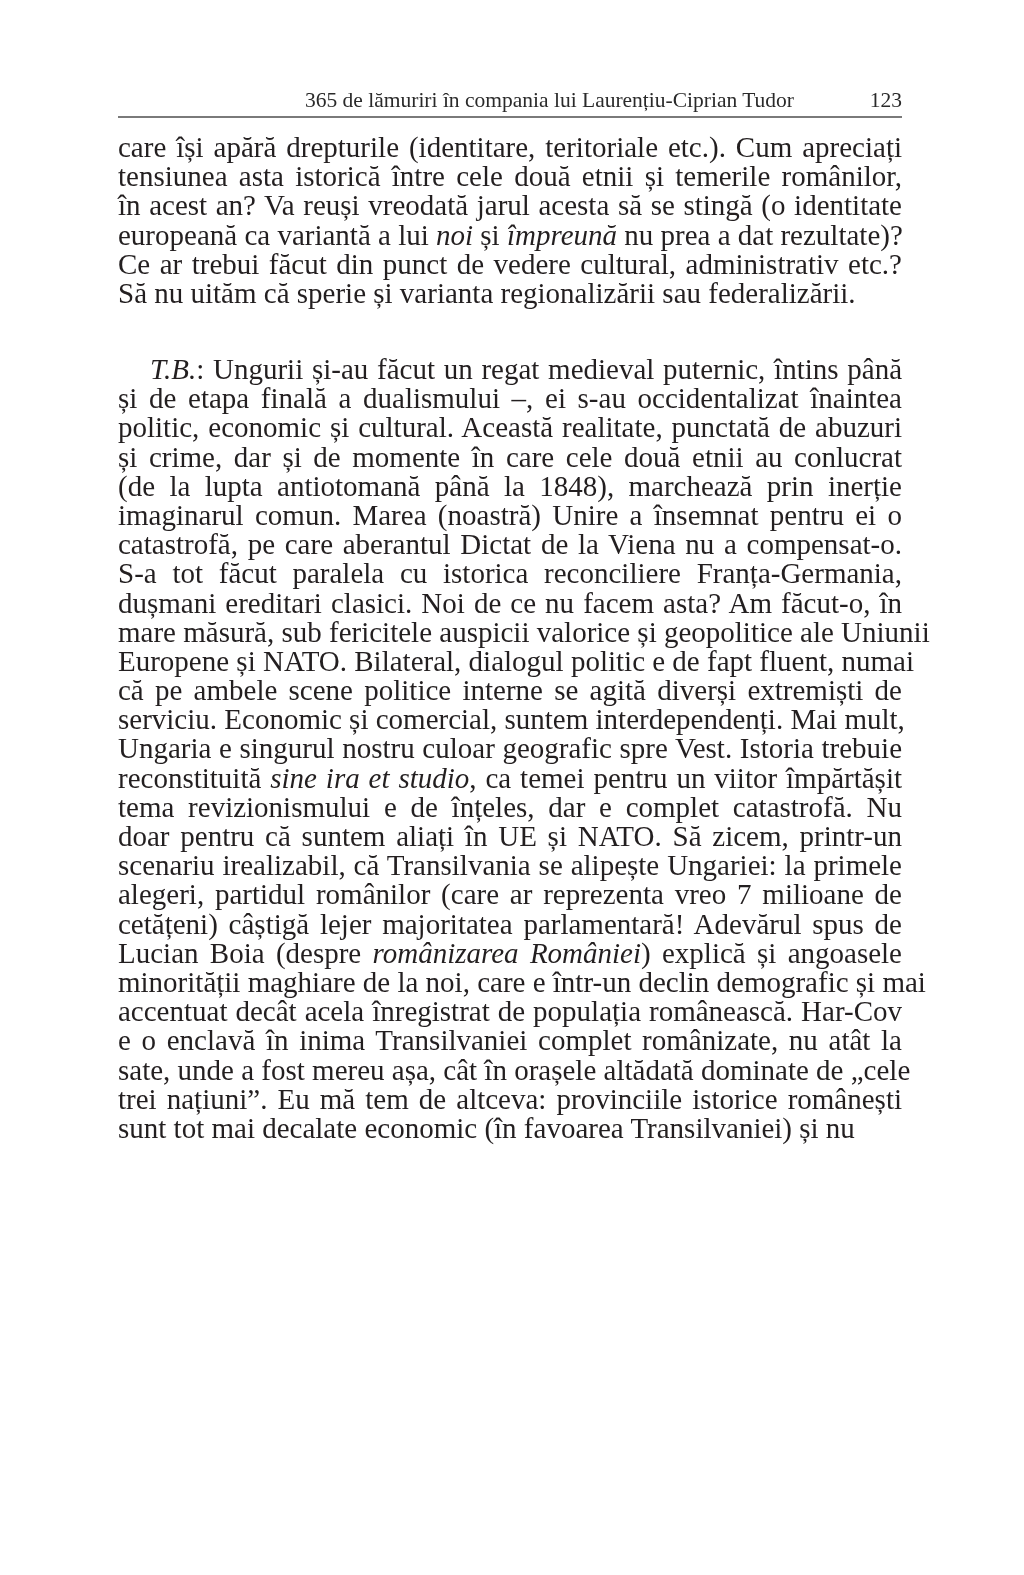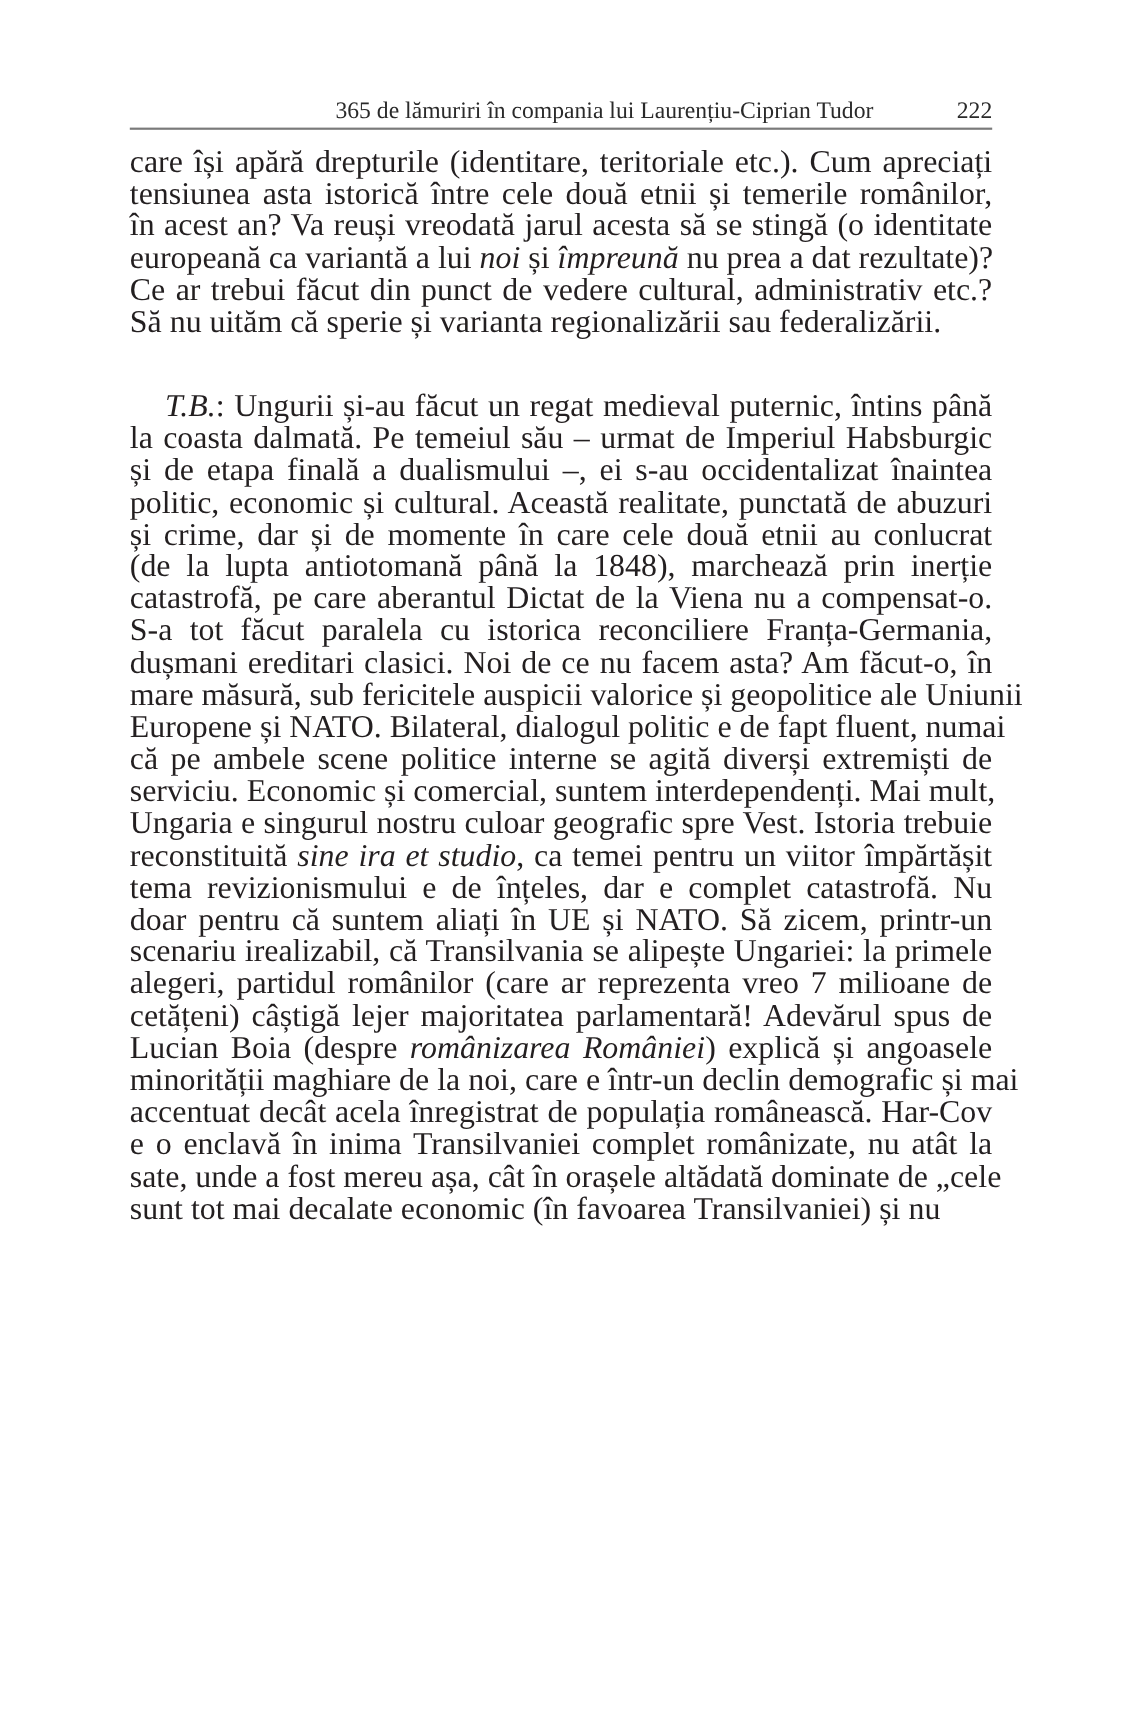--- a/index.html
+++ b/index.html
@@ -76,58 +76,59 @@
   .it { font-style: italic; }
   #p1 { top: 133px; }
   #p2 { top: 355px; }
 </style>
 </head>
 <body>
 
 <div class="page">
   <div class="running-head">
     <span class="title">365 de lămuriri în compania lui Laurențiu-Ciprian Tudor</span>
-    <span class="page-num">222</span>
+    <span class="page-num">123</span>
   </div>
   <div class="head-rule"></div>
 
   <div class="body-text" id="p1">
     <p class="para">
         <span class="line"><span>care își apără drepturile (identitare, teritoriale etc.). Cum apreciați</span></span>
         <span class="line"><span>tensiunea asta istorică între cele două etnii și temerile românilor,</span></span>
         <span class="line"><span>în acest an? Va reuși vreodată jarul acesta să se stingă (o identitate</span></span>
         <span class="line"><span>europeană ca variantă a lui </span><span class="it">noi</span><span> și </span><span class="it">împreună</span><span> nu prea a dat rezultate)?</span></span>
         <span class="line"><span>Ce ar trebui făcut din punct de vedere cultural, administrativ etc.?</span></span>
         <span class="line last"><span>Să nu uităm că sperie și varianta regionalizării sau federalizării.</span></span>
       </p>
   </div>
 
   <div class="body-text" id="p2">
     <p class="para">
         <span class="line indent"><span class="it">T.B.</span><span>: Ungurii și-au făcut un regat medieval puternic, întins până</span></span>
-        <span class="line"><span>la coasta dalmată. Pe temeiul său – urmat de Imperiul Habsburgic</span></span>
         <span class="line"><span>și de etapa finală a dualismului –, ei s-au occidentalizat înaintea</span></span>
         <span class="line"><span>politic, economic și cultural. Această realitate, punctată de abuzuri</span></span>
         <span class="line"><span>și crime, dar și de momente în care cele două etnii au conlucrat</span></span>
         <span class="line"><span>(de la lupta antiotomană până la 1848), marchează prin inerție</span></span>
+        <span class="line"><span>imaginarul comun. Marea (noastră) Unire a însemnat pentru ei o</span></span>
         <span class="line"><span>catastrofă, pe care aberantul Dictat de la Viena nu a compensat-o.</span></span>
         <span class="line"><span>S-a tot făcut paralela cu istorica reconciliere Franța-Germania,</span></span>
         <span class="line"><span>dușmani ereditari clasici. Noi de ce nu facem asta? Am făcut-o, în</span></span>
         <span class="line"><span>mare măsură, sub fericitele auspicii valorice și geopolitice ale Uniunii</span></span>
         <span class="line"><span>Europene și NATO. Bilateral, dialogul politic e de fapt fluent, numai</span></span>
         <span class="line"><span>că pe ambele scene politice interne se agită diverși extremiști de</span></span>
         <span class="line"><span>serviciu. Economic și comercial, suntem interdependenți. Mai mult,</span></span>
         <span class="line"><span>Ungaria e singurul nostru culoar geografic spre Vest. Istoria trebuie</span></span>
         <span class="line"><span>reconstituită </span><span class="it">sine ira et studio</span><span>, ca temei pentru un viitor împărtășit</span></span>
         <span class="line"><span>tema revizionismului e de înțeles, dar e complet catastrofă. Nu</span></span>
         <span class="line"><span>doar pentru că suntem aliați în UE și NATO. Să zicem, printr-un</span></span>
         <span class="line"><span>scenariu irealizabil, că Transilvania se alipește Ungariei: la primele</span></span>
         <span class="line"><span>alegeri, partidul românilor (care ar reprezenta vreo 7 milioane de</span></span>
         <span class="line"><span>cetățeni) câștigă lejer majoritatea parlamentară! Adevărul spus de</span></span>
         <span class="line"><span>Lucian Boia (despre </span><span class="it">românizarea României</span><span>) explică și angoasele</span></span>
         <span class="line"><span>minorității maghiare de la noi, care e într-un declin demografic și mai</span></span>
         <span class="line"><span>accentuat decât acela înregistrat de populația românească. Har-Cov</span></span>
         <span class="line"><span>e o enclavă în inima Transilvaniei complet românizate, nu atât la</span></span>
         <span class="line"><span>sate, unde a fost mereu așa, cât în orașele altădată dominate de „cele</span></span>
+        <span class="line"><span>trei națiuni”. Eu mă tem de altceva: provinciile istorice românești</span></span>
         <span class="line last"><span>sunt tot mai decalate economic (în favoarea Transilvaniei) și nu</span></span>
       </p>
   </div>
 </div>
 
 </body></html>

